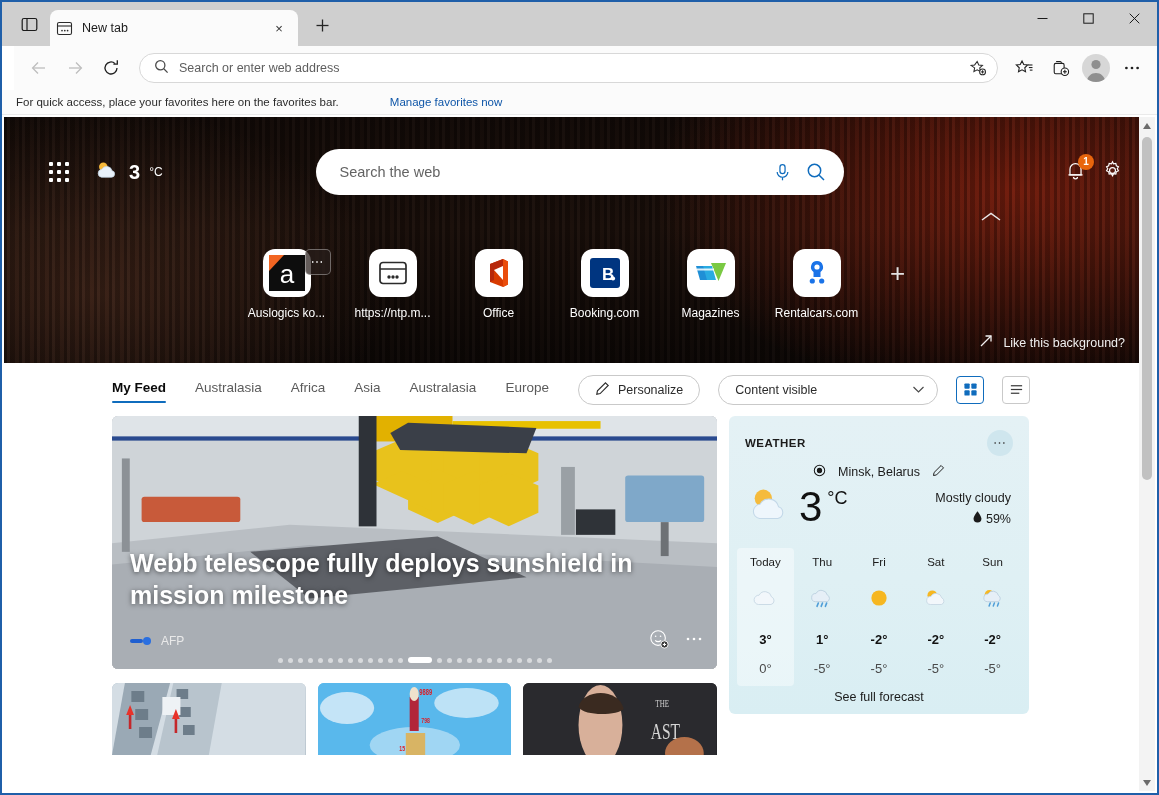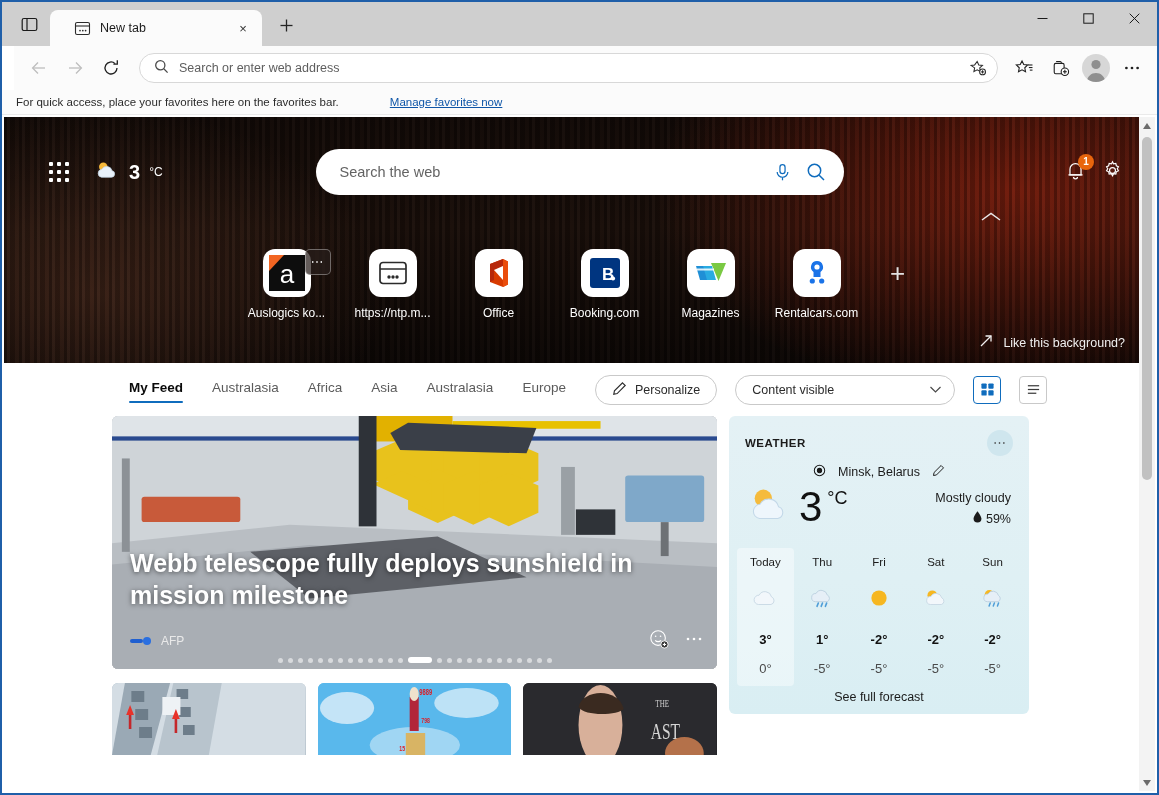--- a/index.html
+++ b/index.html
@@ -15,23 +15,23 @@
   .titlebar {
     height: 44px; background: #cfcfcf;
     display: flex; align-items: flex-end; position: relative;
   }
   .tab-actions {
     width: 34px; height: 34px; margin: 0 4px 5px 10px;
     display: flex; align-items: center; justify-content: center;
     border-radius: 4px; cursor: pointer;
   }
   .tab {
-    height: 36px; width: 212px; background: #fbfbfb;
+    height: 36px; width: 248px; background: #fbfbfb;
     border-radius: 8px 8px 0 0; display: flex; align-items: center;
-    padding: 0 8px 0 24px; gap: 9px; cursor: pointer; position: relative;
+    padding: 0 8px 0 6px; gap: 9px; cursor: pointer; position: relative;
   }
   .tab-favicon { width: 17px; height: 17px; flex: 0 0 auto; }
   .tab-title {
     flex: 1; font-size: 12.5px; color: #1b1b1b; white-space: nowrap;
     overflow: hidden; text-overflow: ellipsis;
   }
   .tab-close {
     width: 22px; height: 22px; border-radius: 4px; display: flex;
     align-items: center; justify-content: center; cursor: pointer;
     font-size: 13px; color: #333;
@@ -73,21 +73,21 @@
     display: flex; align-items: flex-end; justify-content: center;
     cursor: pointer; overflow: hidden; margin: 0 3px; flex: 0 0 auto;
   }
 
   
   .favbar {
     height: 25px; background: #fbfbfb; display: flex; align-items: center;
     padding-left: 14px; font-size: 11.5px; color: #2b2b2b; gap: 7px;
     border-bottom: 1px solid #eaeaea;
   }
-  .favbar a { color: #0f56a8; text-decoration: underline; cursor: pointer; padding-left: 44px; }
+  .favbar a { color: #0f56a8; cursor: pointer; padding-left: 44px; }
 
   
   .page {
     position: absolute; left: 2px; right: 2px; top: 115px; bottom: 2px;
     overflow: hidden; background: #fff;
   }
   .hero {
     height: 246px; position: relative; overflow: hidden;
     background:
       radial-gradient(ellipse 520px 300px at 88% 30%, rgba(190,40,15,.55), rgba(120,20,8,0) 70%),
@@ -185,21 +185,21 @@
   
   .feed { padding: 0 0 0 0; background: #fff; height: calc(100% - 246px); }
   .feed-nav {
     height: 53px; display: flex; align-items: center; padding-left: 108px;
     gap: 29px;
   }
   .fnav-item {
     font-size: 13.5px; color: #5b5b5b; cursor: pointer; padding-bottom: 4px;
     position: relative; white-space: nowrap;
   }
-  .fnav-item.active { color: #0a0a0a; font-weight: 700; margin-left: 17px; }
+  .fnav-item.active { color: #0a0a0a; font-weight: 700; }
   .fnav-item.active::after {
     content: ""; position: absolute; left: 0; right: 0; bottom: -4px;
     height: 2.5px; background: #0f6cbd; border-radius: 2px;
   }
   .feed-tools { margin-left: auto; display: flex; align-items: center; gap: 18px; padding-right: 130px; justify-content: flex-end; }
   .pill {
     height: 30px; border: 1px solid #c9c9c9; border-radius: 15px;
     display: flex; align-items: center; padding: 0 16px; gap: 8px;
     font-size: 12.5px; color: #2b2b2b; cursor: pointer; background: #fff;
   }

